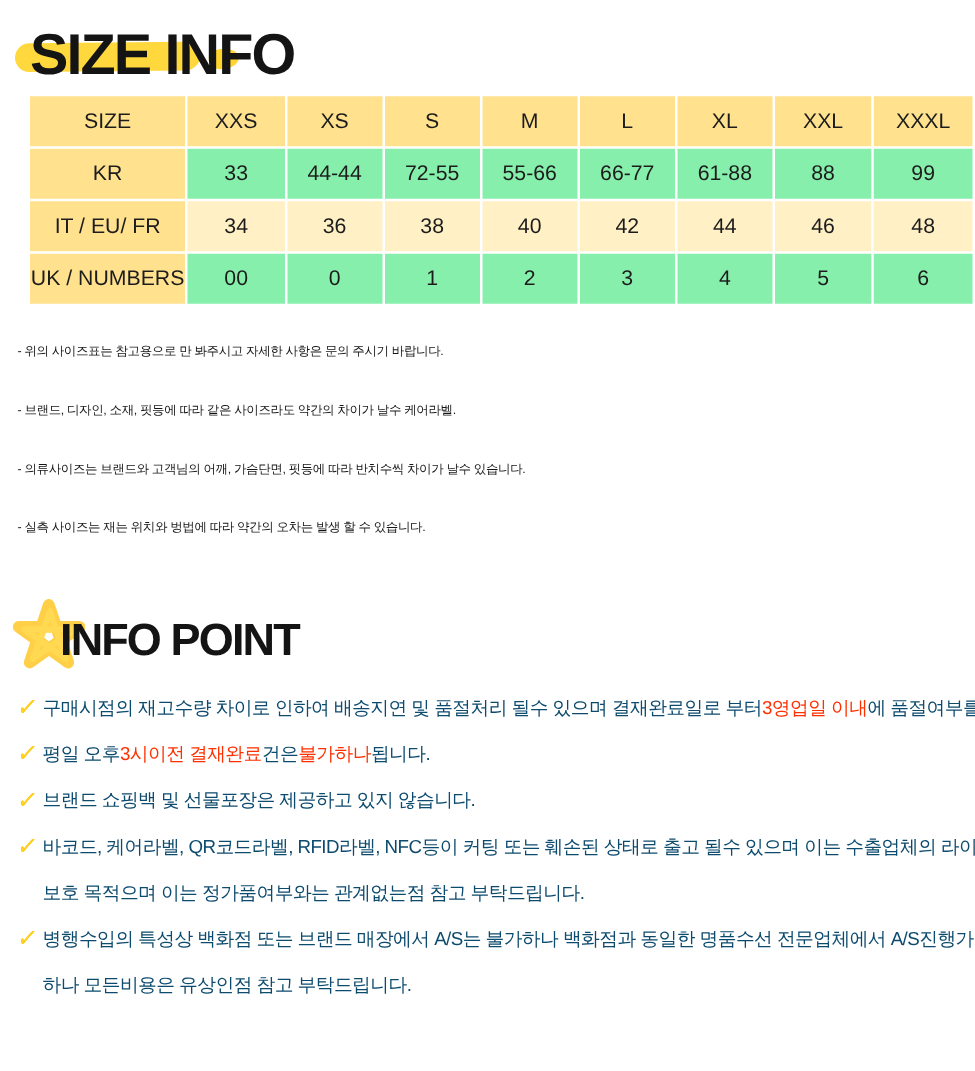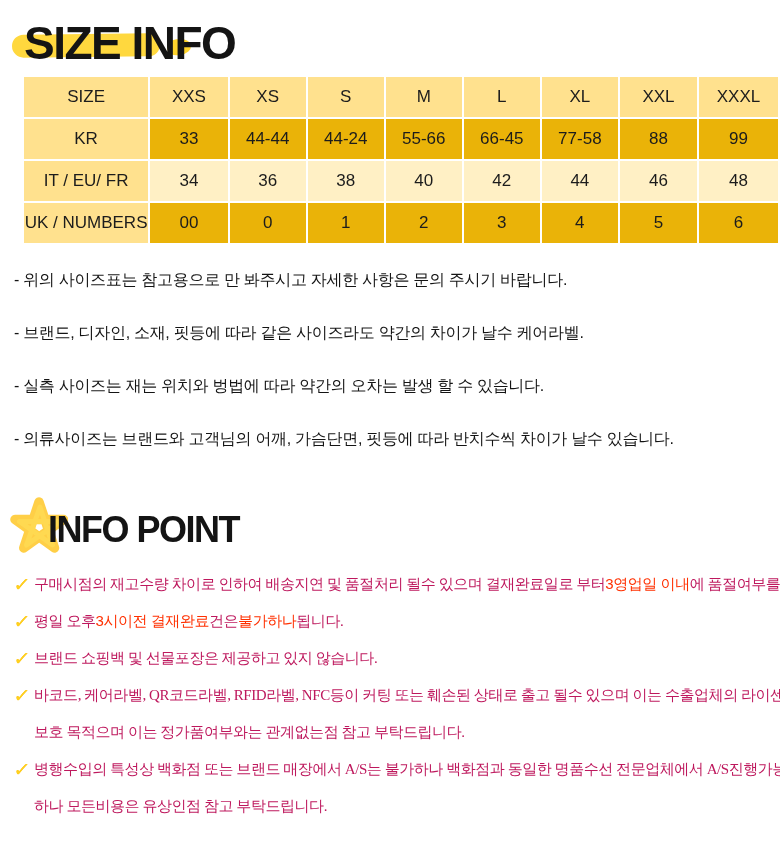--- a/index.html
+++ b/index.html
@@ -27,47 +27,47 @@
     border-collapse:separate;border-spacing:2px;
     margin:11px 0 0 22px;table-layout:fixed;
   }
   .size-table th,.size-table td{
     height:40px;text-align:center;vertical-align:middle;
     font-size:17px;font-weight:400;color:#1c1c1c;padding:0;
   }
   .size-table .c-label{width:131px;}
   .size-table .c-data{width:85px;}
   .cell-head{background:#ffe18e;}
-  .cell-light{background:#eab308;}
+  .cell-light{background:#86efac;}
   .cell-medium{background:#fff0c5;margin-top:18px;}
   
   .notes{margin:17px 0 0 14px;}
   .note-line{
     height:37px;display:flex;align-items:center;
-    font-size:16px;font-weight:500;color:#141414;letter-spacing:-0.3px;white-space:nowrap;
+    font-size:10px;font-weight:500;color:#141414;letter-spacing:-0.3px;white-space:nowrap;
   }
   
   .cp-title-wrap{position:relative;margin:43px 0 0 10px;height:58px;}
   .cp-star{position:absolute;left:0;top:-6px;z-index:1;}
   .cp-title-text{
     position:relative;z-index:2;margin-left:38px;font-size:36px;font-weight:600;
     letter-spacing:-1.5px;line-height:58px;color:#141414;white-space:nowrap;
   }
   .check-list{margin:7px 0 0 14px;}
   .cp-line{
     height:37px;display:flex;align-items:center;
     font-size:15px;font-weight:500;color:#141414;letter-spacing:-0.45px;white-space:nowrap;
   }
   .check-mark{
     width:20px;flex:0 0 20px;color:#ffd21e;font-size:19px;font-weight:bold;
     transform:skewX(-8deg);text-shadow:0 0 0.5px #f5a90a;
   }
   .check-spacer{width:20px;flex:0 0 20px;}
   .seg-red{color:#ff3000;}
-  .seg-default{color:#be185d;font-family:Liberation Serif, serif;}
+  .seg-default{color:#0c4a6e;}
 </style>
 </head>
 <body>
 
 <div class="title-wrap">
   <span class="hl-stroke"></span>
   <span class="hl-blob"></span>
   <span class="title-text">SIZE INFO</span>
 </div>
 
@@ -83,24 +83,24 @@
         <th class="cell-head c-data">XL</th>
         <th class="cell-head c-data">XXL</th>
         <th class="cell-head c-data">XXXL</th>
       </tr>
     </thead>
   <tbody>
       <tr>
         <th class="cell-head c-label">KR</th>
         <td class="cell-light c-data">33</td>
         <td class="cell-light c-data">44-44</td>
-        <td class="cell-light c-data">44-24</td>
+        <td class="cell-light c-data">72-55</td>
         <td class="cell-light c-data">55-66</td>
-        <td class="cell-light c-data">66-45</td>
-        <td class="cell-light c-data">77-58</td>
+        <td class="cell-light c-data">66-77</td>
+        <td class="cell-light c-data">61-88</td>
         <td class="cell-light c-data">88</td>
         <td class="cell-light c-data">99</td>
       </tr>
       <tr>
         <th class="cell-head c-label">IT / EU/ FR</th>
         <td class="cell-medium c-data">34</td>
         <td class="cell-medium c-data">36</td>
         <td class="cell-medium c-data">38</td>
         <td class="cell-medium c-data">40</td>
         <td class="cell-medium c-data">42</td>
@@ -118,22 +118,22 @@
         <td class="cell-light c-data">4</td>
         <td class="cell-light c-data">5</td>
         <td class="cell-light c-data">6</td>
       </tr>
     </tbody>
 </table>
 
 <div class="notes">
   <p class="note-line">- 위의 사이즈표는 참고용으로 만  봐주시고 자세한 사항은 문의 주시기 바랍니다.</p>
   <p class="note-line">- 브랜드, 디자인, 소재, 핏등에 따라 같은 사이즈라도 약간의 차이가 날수 케어라벨.</p>
+  <p class="note-line">- 의류사이즈는 브랜드와 고객님의 어깨, 가슴단면, 핏등에 따라 반치수씩 차이가 날수 있습니다.</p>
   <p class="note-line">- 실측 사이즈는 재는 위치와 벙법에 따라 약간의 오차는 발생 할 수 있습니다.</p>
-  <p class="note-line">- 의류사이즈는 브랜드와 고객님의 어깨, 가슴단면, 핏등에 따라 반치수씩 차이가 날수 있습니다.</p>
 </div>
 
 <div class="cp-title-wrap">
   <svg class="cp-star" width="58" height="62" viewBox="0 0 58 62">
     <path d="M29 7 L44.5 53 L5 24.5 L53.5 24.5 L13.8 53 Z" fill="none" stroke="#ffc51f" stroke-width="9.5" stroke-linecap="round" stroke-linejoin="round" opacity="0.82"></path>
     <path d="M30 12 L42.5 50 L9.5 26.5 L50 26.5 L16.5 50 Z" fill="none" stroke="#ffe15a" stroke-width="5" stroke-linecap="round" stroke-linejoin="round" opacity="0.55"></path>
   </svg>
   <span class="cp-title-text">INFO POINT</span>
 </div>
 

